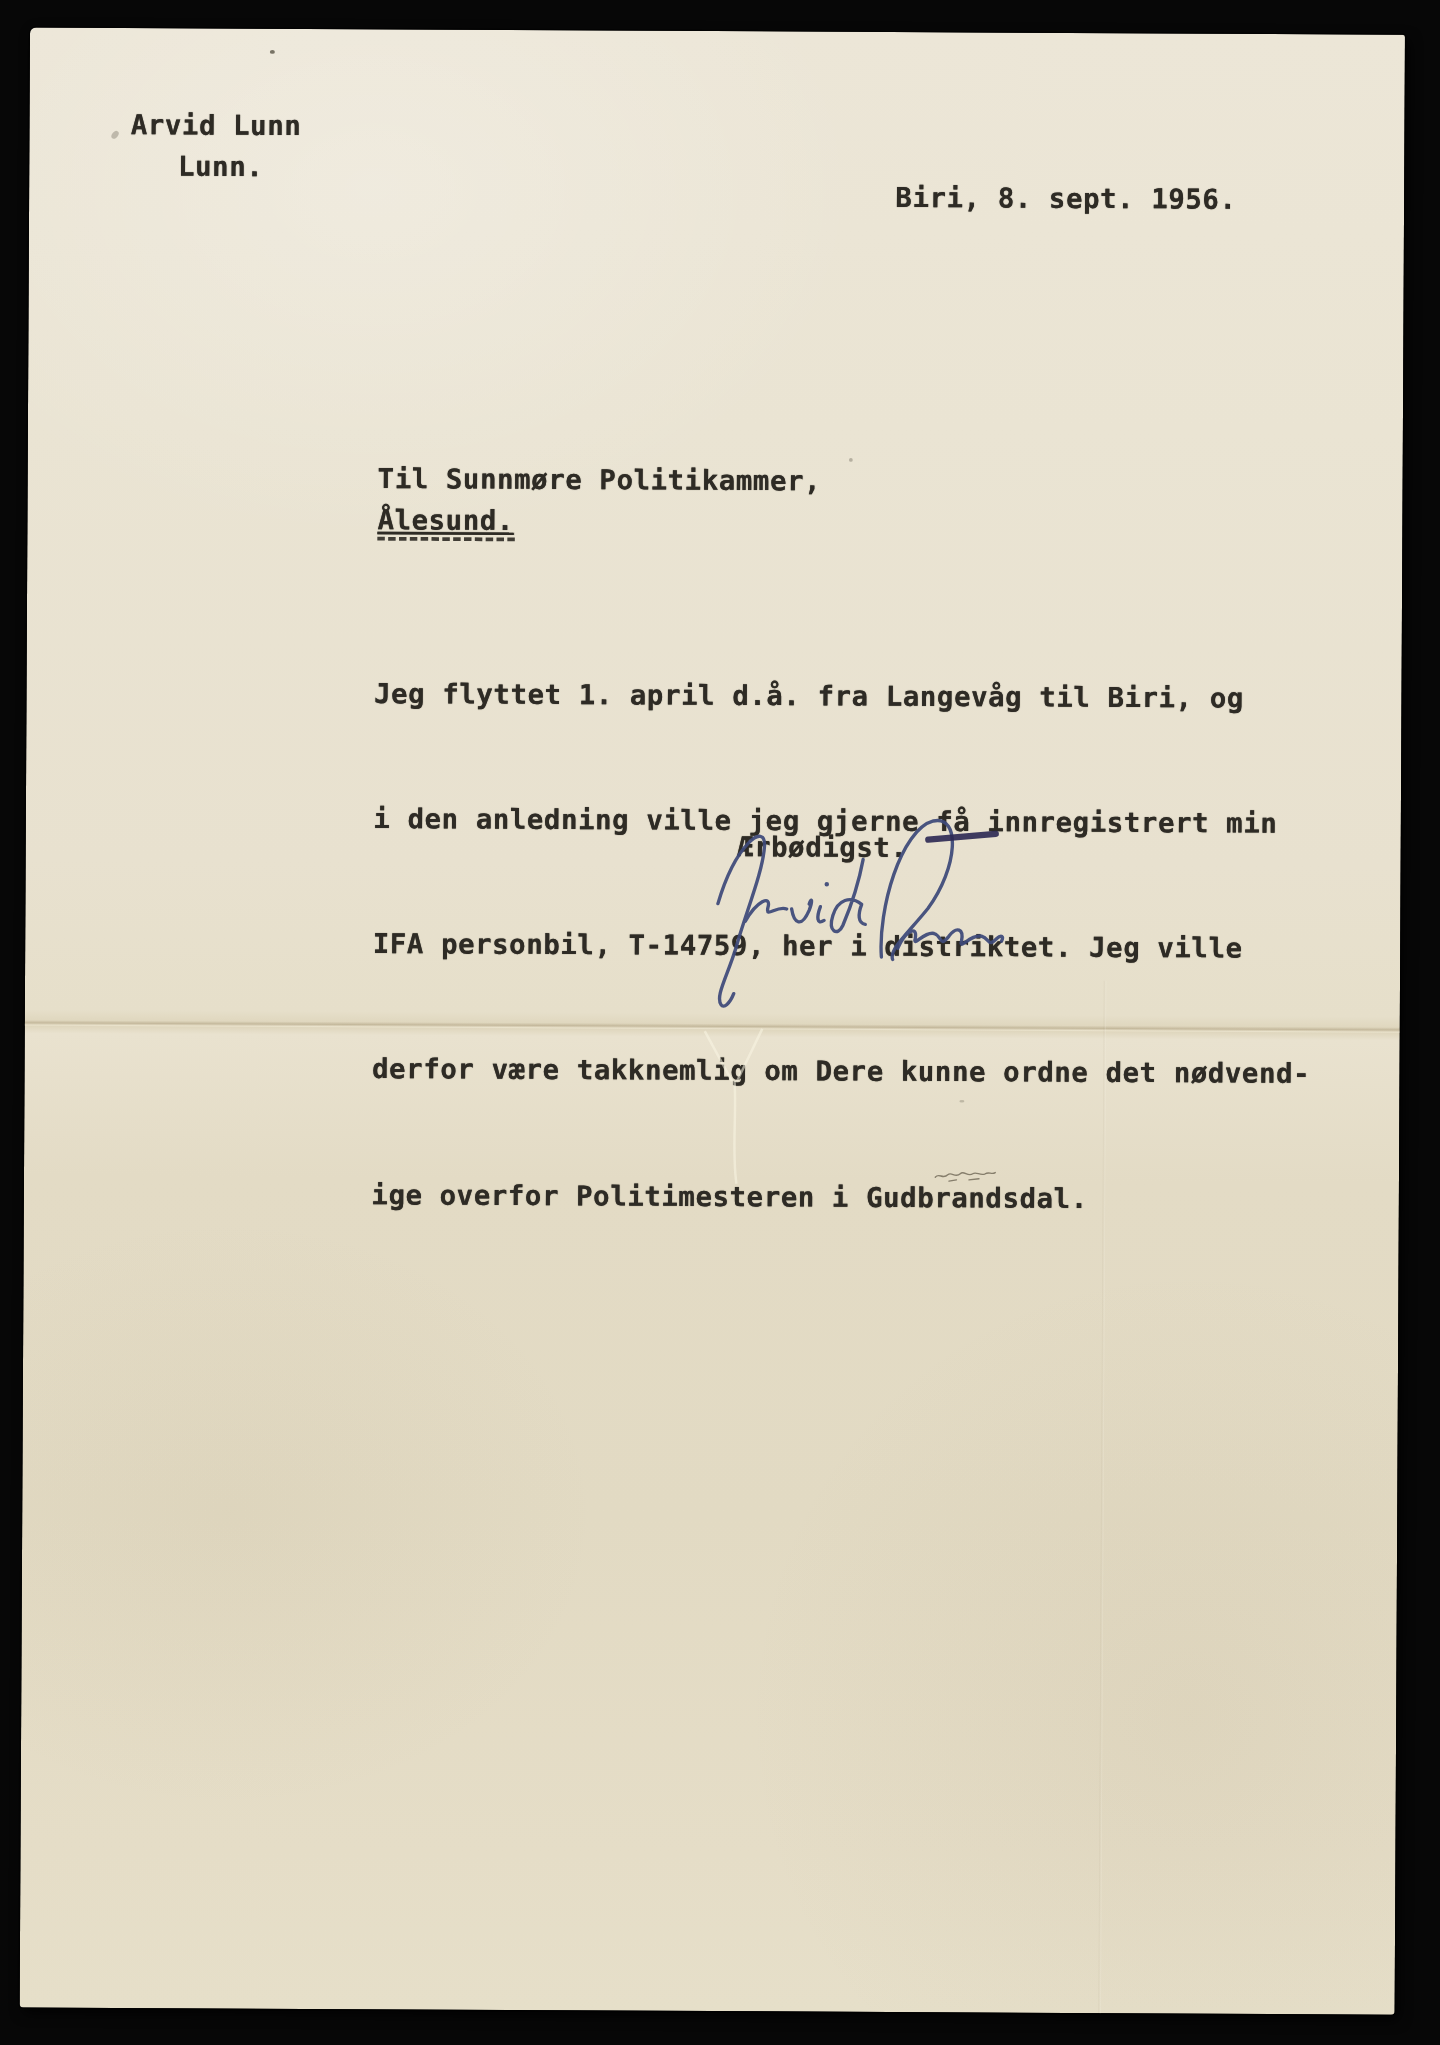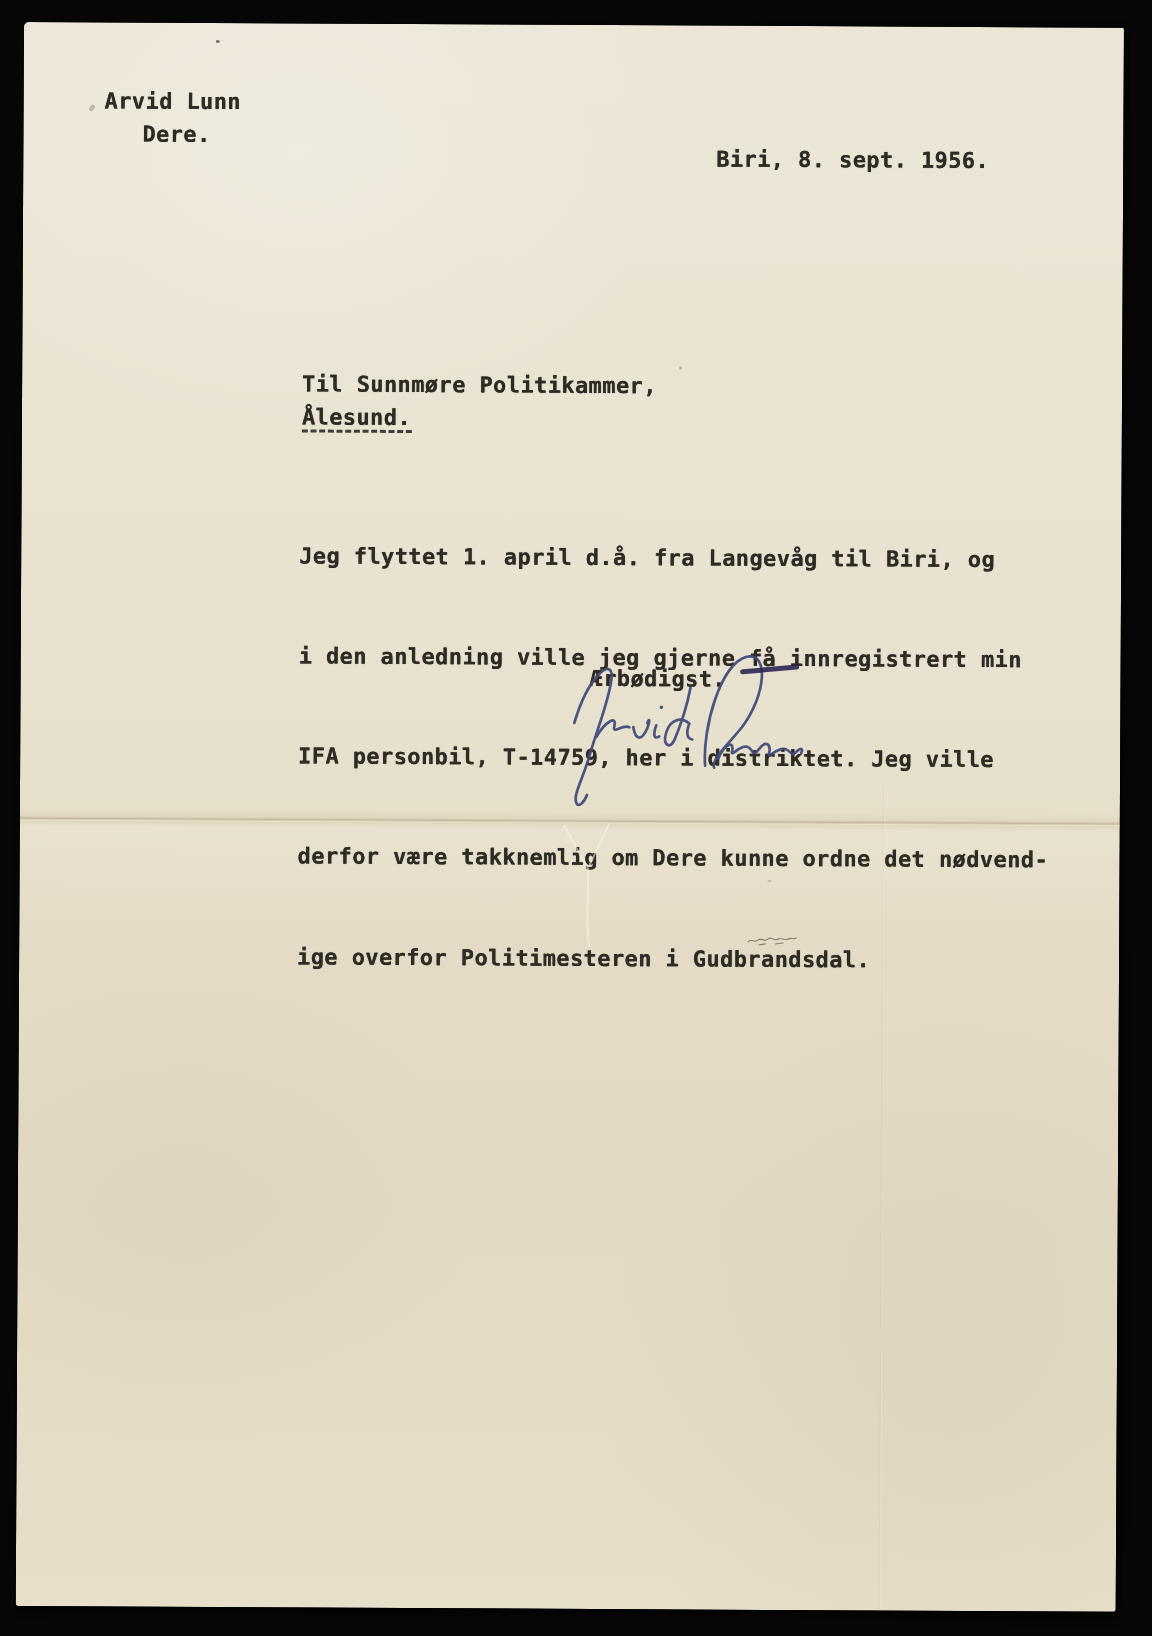--- a/index.html
+++ b/index.html
@@ -66,26 +66,26 @@
   .crease-v-svg{position:absolute;left:540px;top:796px;width:56px;height:130px;}
 </style>
 </head>
 <body>
 
 <div class="scan-bg"></div>
 
 <div class="paper">
 
   <div class="tw" style="left:81px;top:62px;">Arvid Lunn</div>
-  <div class="tw" style="left:119px;top:95px;">Dere.</div>
+  <div class="tw" style="left:119px;top:95px;">Lunn.</div>
 
   <div class="tw" style="left:693px;top:117px;">Biri, 8. sept. 1956.</div>
 
   <div class="tw" style="left:280px;top:344px;">Til Sunnmøre Politikammer,</div>
-  <div class="tw" style="left:280px;top:377px;">Ålesund.</div>
+  <div class="tw" style="left:280px;top:377px;text-decoration:underline;">Ålesund.</div>
   <div class="underline-dashed" style="left:280px;top:388px;width:110px;height:18px;"></div>
 
   <div class="tw" style="left:278px;top:449px;">
     <div>Jeg flyttet 1. april d.å. fra Langevåg til Biri, og</div>
     <div>i den anledning ville jeg gjerne få innregistrert min</div>
     <div>IFA personbil, T-14759, her i distriktet. Jeg ville</div>
     <div>derfor være takknemlig om Dere kunne ordne det nødvend-</div>
     <div>ige overfor Politimesteren i Gudbrandsdal.</div>
   </div>
 

